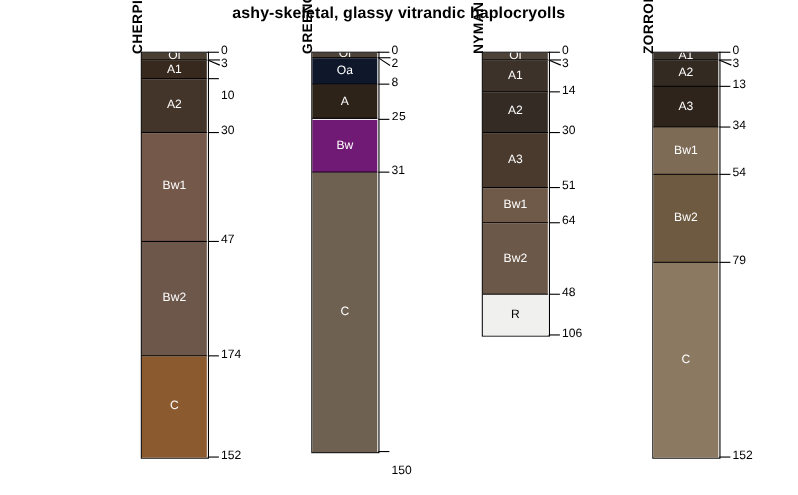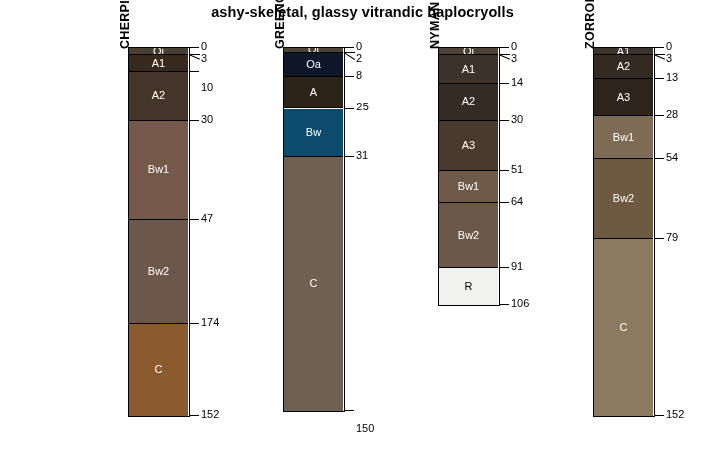--- a/index.html
+++ b/index.html
@@ -149,21 +149,21 @@
       <div class="bar" style="left: 283px; top: 47px; height: 363px;">
         <div class="horizon" style="top: 0px; height: 4.84px; background: rgb(76, 66, 55);">
           <span class="horizon-label">Oi</span>
         </div>
         <div class="horizon" style="top: 4.84px; height: 24.2px; background: #0f172a;">
           <span class="horizon-label">Oa</span>
         </div>
         <div class="horizon" style="top: 29.04px; height: 31.46px; background: rgb(46, 35, 25);">
           <span class="horizon-label">A</span>
         </div>
-        <div class="horizon" style="top: 60.5px; height: 48.4px; background: #0c4a6e;">
+        <div class="horizon" style="top: 60.5px; height: 48.4px; background: #701a75;">
           <span class="horizon-label">Bw</span>
         </div>
         <div class="horizon" style="top: 108.9px; height: 254.1px; background: rgb(110, 97, 81); border-bottom: none;">
           <span class="horizon-label">C</span>
         </div>
       </div>
       <div class="depth-tick" style="left: 344px; top: 47px;"></div>
       <div class="depth-label" style="left: 356px; top: 41px;">0</div>
       <div class="depth-tick slanted" style="left: 344px; top: 51.84px;">
         <div style="position: absolute; left: 0px; top: 0px; width: 13.125px; height: 0px; border-top: 1px solid rgb(0, 0, 0); transform-origin: 0px 0px; transform: rotate(33.0605deg);"></div>
@@ -211,21 +211,21 @@
       <div class="depth-label" style="left: 511px; top: 53px;">3</div>
       <div class="depth-tick" style="left: 499px; top: 83.3px;"></div>
       <div class="depth-label" style="left: 511px; top: 77.3px;">14</div>
       <div class="depth-tick" style="left: 499px; top: 119.6px;"></div>
       <div class="depth-label" style="left: 511px; top: 113.6px;">30</div>
       <div class="depth-tick" style="left: 499px; top: 170.42px;"></div>
       <div class="depth-label" style="left: 511px; top: 164.42px;">51</div>
       <div class="depth-tick" style="left: 499px; top: 201.88px;"></div>
       <div class="depth-label" style="left: 511px; top: 195.88px;">64</div>
       <div class="depth-tick" style="left: 499px; top: 267.22px;"></div>
-      <div class="depth-label" style="left: 511px; top: 261.22px;">91</div>
+      <div class="depth-label" style="left: 511px; top: 261.22px;">48</div>
       <div class="depth-tick" style="left: 499px; top: 303.52px;"></div>
       <div class="depth-label" style="left: 511px; top: 297.52px;">106</div>
     </div>
     <div class="profile" style="left: 0px;">
       <div class="profile-name" style="left: 583px; top: 49px;">ZORROMOUNT</div>
       <div class="bar" style="left: 593px; top: 47px; height: 367.84px;">
         <div class="horizon" style="top: 0px; height: 7.26px; background: rgb(59, 52, 44);">
           <span class="horizon-label">A1</span>
         </div>
         <div class="horizon" style="top: 7.26px; height: 24.2px; background: rgb(51, 42, 34);">
@@ -246,21 +246,21 @@
       </div>
       <div class="depth-tick" style="left: 654px; top: 47px;"></div>
       <div class="depth-label" style="left: 666px; top: 41px;">0</div>
       <div class="depth-tick slanted" style="left: 654px; top: 54.26px;">
         <div style="position: absolute; left: 0px; top: 0px; width: 11.9778px; height: 0px; border-top: 1px solid rgb(0, 0, 0); transform-origin: 0px 0px; transform: rotate(23.3116deg);"></div>
       </div>
       <div class="depth-label" style="left: 666px; top: 53px;">3</div>
       <div class="depth-tick" style="left: 654px; top: 78.46px;"></div>
       <div class="depth-label" style="left: 666px; top: 72.46px; text-align: right;">13</div>
       <div class="depth-tick" style="left: 654px; top: 114.76px;"></div>
-      <div class="depth-label" style="left: 666px; top: 108.76px;">28</div>
+      <div class="depth-label" style="left: 666px; top: 108.76px;">34</div>
       <div class="depth-tick" style="left: 654px; top: 158.32px;"></div>
       <div class="depth-label" style="left: 666px; top: 152.32px;">54</div>
       <div class="depth-tick" style="left: 654px; top: 238.18px;"></div>
       <div class="depth-label" style="left: 666px; top: 232.18px;">79</div>
       <div class="depth-tick" style="left: 654px; top: 414.84px;"></div>
       <div class="depth-label" style="left: 666px; top: 408.84px;">152</div>
     </div>
   </div>
 
 </body></html>

